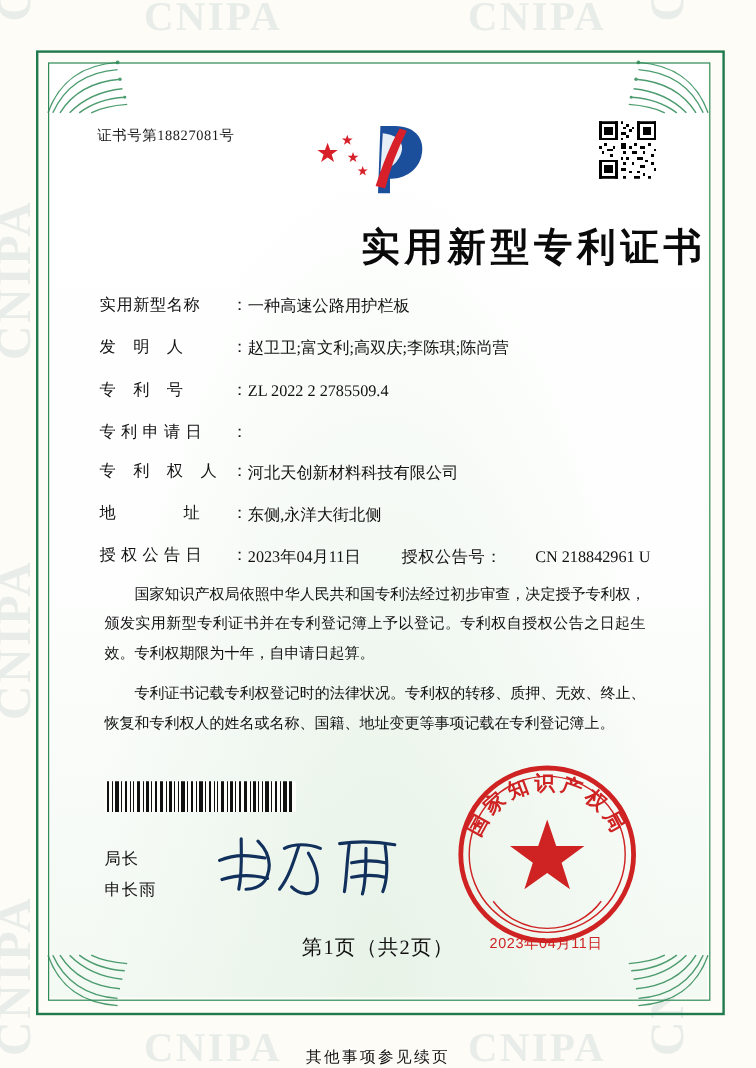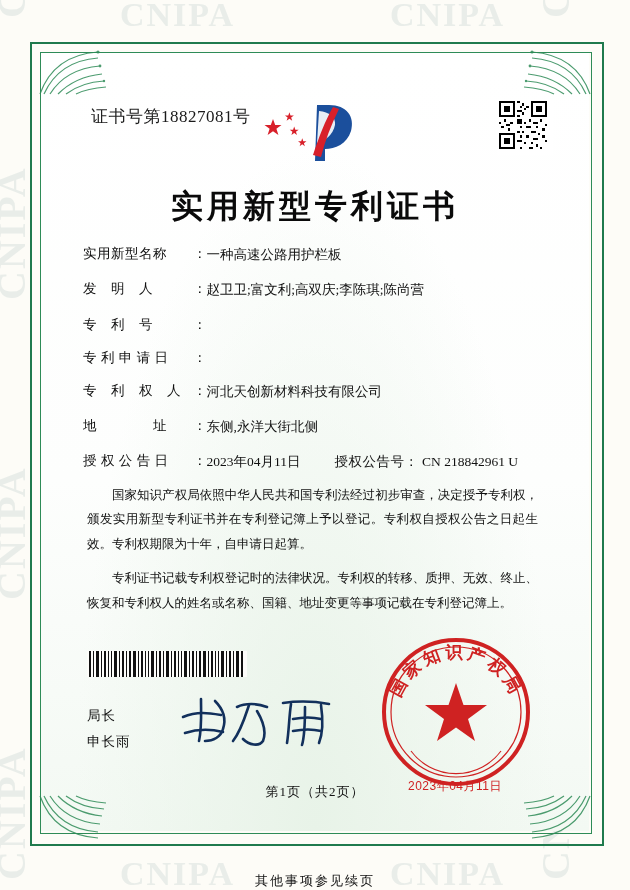--- a/index.html
+++ b/index.html
@@ -87,23 +87,23 @@
     position: absolute;
     left: 41px;
     top: 53px;
     width: 548px;
     height: 778px;
     z-index: 5;
   }
 
   .cert-no {
     position: absolute;
-    left: 50px;
+    left: 40px;
     top: 52px;
-    font-size: 17px;
+    font-size: 12px;
     color: #1a1a1a;
     letter-spacing: 0.5px;
   }
 
   
   .qr {
     position: absolute;
     right: 36px;
     top: 46px;
     width: 52px;
@@ -121,21 +121,21 @@
     transform: translateX(-50%);
     width: 120px;
     height: 70px;
   }
 
   .doc-title {
     position: absolute;
     left: 0;
     right: 0;
     top: 132px;
-    text-align: center;
+    text-align: right;
     font-size: 32px;
     font-weight: bold;
     letter-spacing: 4px;
     color: #0a0a0a;
     font-family: "DejaVu Serif", serif;
   }
 
   .fields {
     position: absolute;
     left: 42px;
@@ -170,21 +170,21 @@
     display: flex;
     align-items: flex-start;
     width: 100%;
   }
   .field-inline .second-label {
     flex: 0 0 auto;
     margin-left: 34px;
     letter-spacing: 0.5px;
   }
   .field-inline .second-value {
-    margin-left: 4px;
+    margin-left: 28px;
   }
 
   .paragraphs {
     position: absolute;
     left: 46px;
     right: 51px;
     top: 430px;
     font-size: 12.5px;
     line-height: 1.95;
     color: #111;
@@ -240,21 +240,21 @@
     letter-spacing: 0.5px;
     font-family: "Liberation Sans", sans-serif;
   }
 
   .page-num {
     position: absolute;
     left: 0;
     right: 0;
     bottom: 30px;
     text-align: center;
-    font-size: 13px;
+    font-size: 17px;
     color: #111;
     letter-spacing: 1px;
   }
 
   .footer-note {
     position: absolute;
     left: 0;
     right: 0;
     top: 852px;
     text-align: center;
@@ -444,20 +444,21 @@
 
       <div class="field">
         <span class="field-label">发　明　人</span>
         <span class="field-colon">：</span>
         <span class="field-value">赵卫卫;富文利;高双庆;李陈琪;陈尚营</span>
       </div>
 
       <div class="field">
         <span class="field-label">专　利　号</span>
         <span class="field-colon">：</span>
+        <span class="field-value">ZL 2022 2 2785509.4</span>
       </div>
 
       <div class="field">
         <span class="field-label">专 利 申 请 日</span>
         <span class="field-colon">：</span>
       </div>
 
       <div class="field">
         <span class="field-label">专　利　权　人</span>
         <span class="field-colon">：</span>

